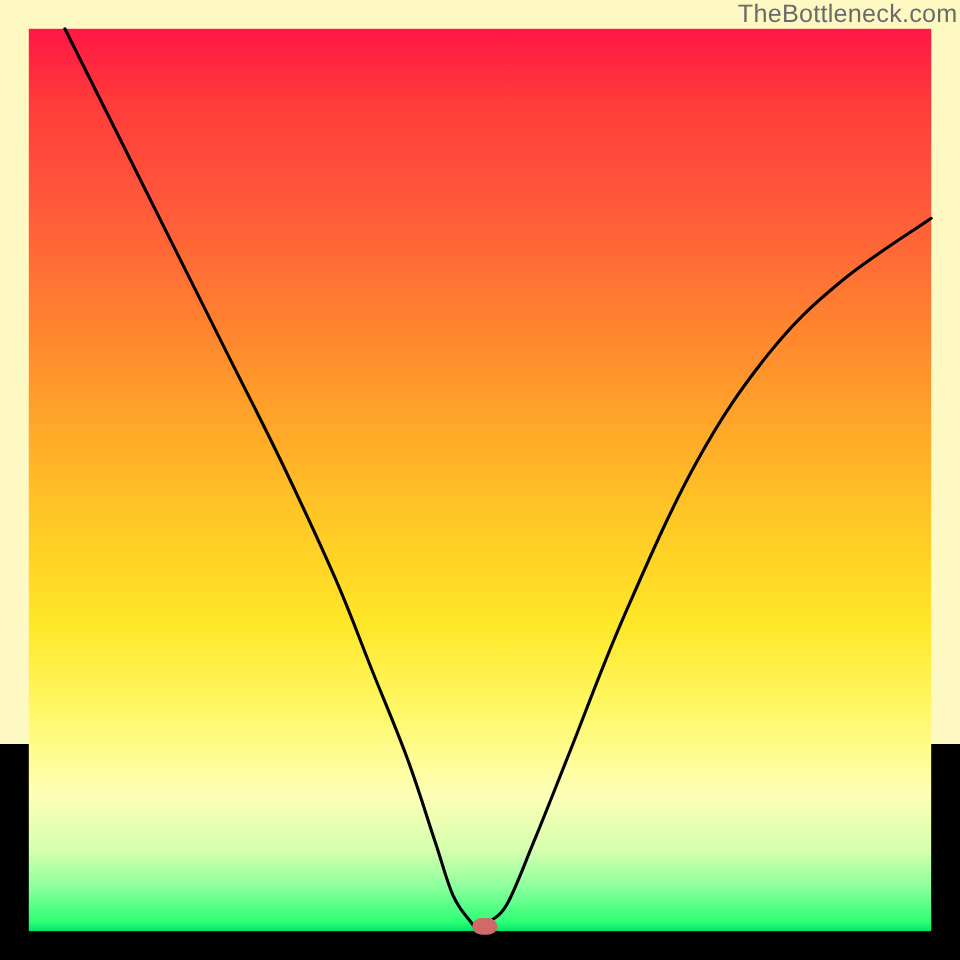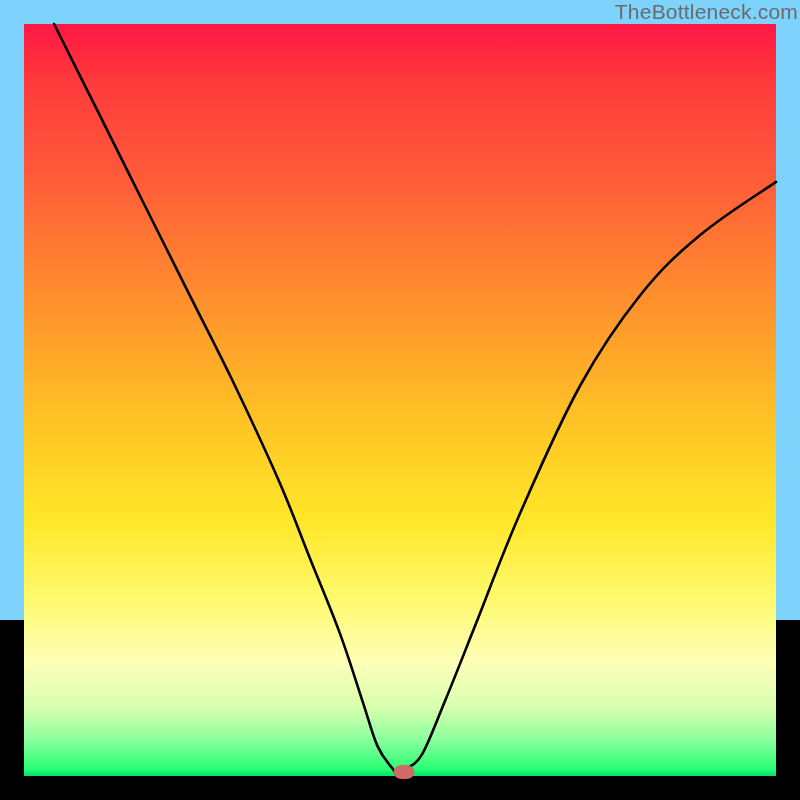--- a/index.html
+++ b/index.html
@@ -8,21 +8,21 @@
     width: 800px;
     height: 800px;
     overflow: hidden;
     background: #000;
     font-family: Arial, Helvetica, sans-serif;
   }
   .frame {
     position: relative;
     width: 800px;
     height: 620px;
-    background: #7dd3fc;
+    background: #fef9c3;
     text-align: right;
   }
   .plot {
     position: absolute;
     left: 24px;
     top: 24px;
     width: 752px;
     height: 752px;
     background: linear-gradient(
       to bottom,

